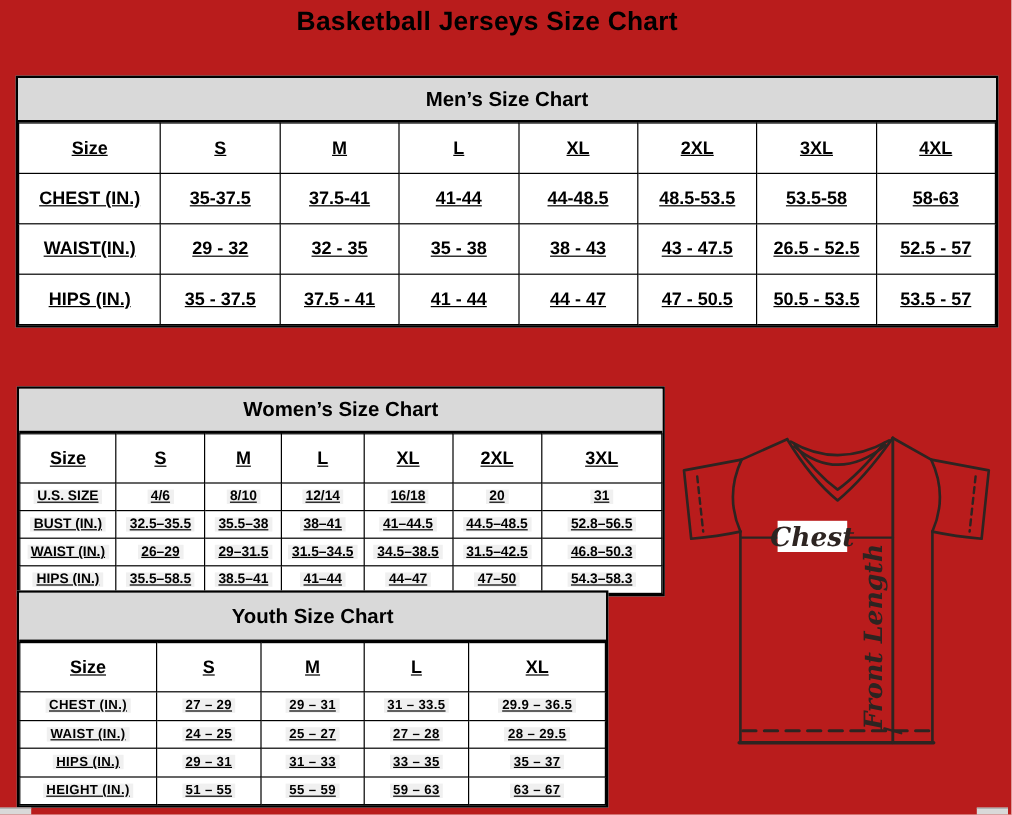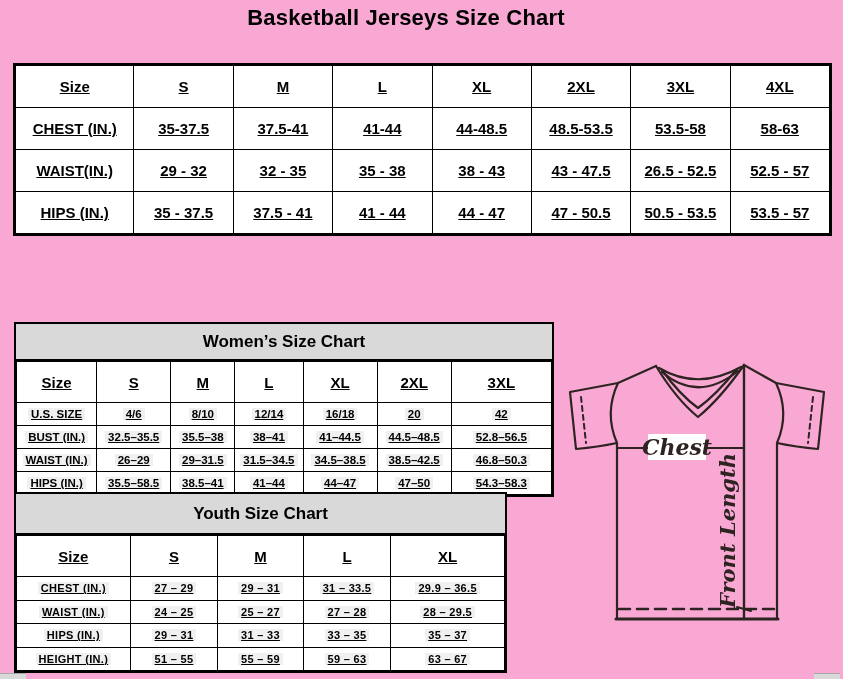--- a/index.html
+++ b/index.html
@@ -1,17 +1,17 @@
 <!DOCTYPE html>
 <html><head>
 <meta charset="utf-8">
 <style>
   html,body{margin:0;padding:0;background:#ffffff;}
   .canvas{
-    position:relative;width:843px;height:679px;background:#f9a8d4;
+    position:relative;width:843px;height:679px;background:#b91c1c;
     font-family:"Liberation Sans",sans-serif;color:#000;overflow:hidden;
   }
   .page-title{
     position:absolute;top:5px;left:0;width:812px;text-align:center;
     font-size:22px;font-weight:bold;letter-spacing:.2px;
   }
   .chart-box{position:absolute;border:2px solid #000;background:#fff;}
   .chart-bar{
     background:#d9d9d9;border-bottom:2px solid #000;
     display:flex;align-items:center;justify-content:center;
@@ -49,20 +49,21 @@
   .corner-frag.right{left:814px;}
 </style>
 </head>
 <body>
 
 <div class="canvas">
 
   <div class="page-title">Basketball Jerseys Size Chart</div>
 
   <div class="chart-box mens">
+    <div class="chart-bar">Men’s Size Chart</div>
     <table class="size-table">
         <colgroup>
           <col style="width: 118px;">
           <col style="width: 99px;">
           <col style="width: 99px;">
           <col style="width: 99px;">
           <col style="width: 99px;">
           <col style="width: 99px;">
           <col style="width: 99px;">
           <col style="width: 99px;">
@@ -138,38 +139,38 @@
           </tr>
         </thead>
         <tbody>
           <tr>
             <td><span>U.S. SIZE</span></td>
             <td><span>4/6</span></td>
             <td><span>8/10</span></td>
             <td><span>12/14</span></td>
             <td><span>16/18</span></td>
             <td><span>20</span></td>
-            <td><span>42</span></td>
+            <td><span>31</span></td>
           </tr>
           <tr>
             <td><span>BUST (IN.)</span></td>
             <td><span>32.5–35.5</span></td>
             <td><span>35.5–38</span></td>
             <td><span>38–41</span></td>
             <td><span>41–44.5</span></td>
             <td><span>44.5–48.5</span></td>
             <td><span>52.8–56.5</span></td>
           </tr>
           <tr>
             <td><span>WAIST (IN.)</span></td>
             <td><span>26–29</span></td>
             <td><span>29–31.5</span></td>
             <td><span>31.5–34.5</span></td>
             <td><span>34.5–38.5</span></td>
-            <td><span>38.5–42.5</span></td>
+            <td><span>31.5–42.5</span></td>
             <td><span>46.8–50.3</span></td>
           </tr>
           <tr>
             <td><span>HIPS (IN.)</span></td>
             <td><span>35.5–58.5</span></td>
             <td><span>38.5–41</span></td>
             <td><span>41–44</span></td>
             <td><span>44–47</span></td>
             <td><span>47–50</span></td>
             <td><span>54.3–58.3</span></td>

